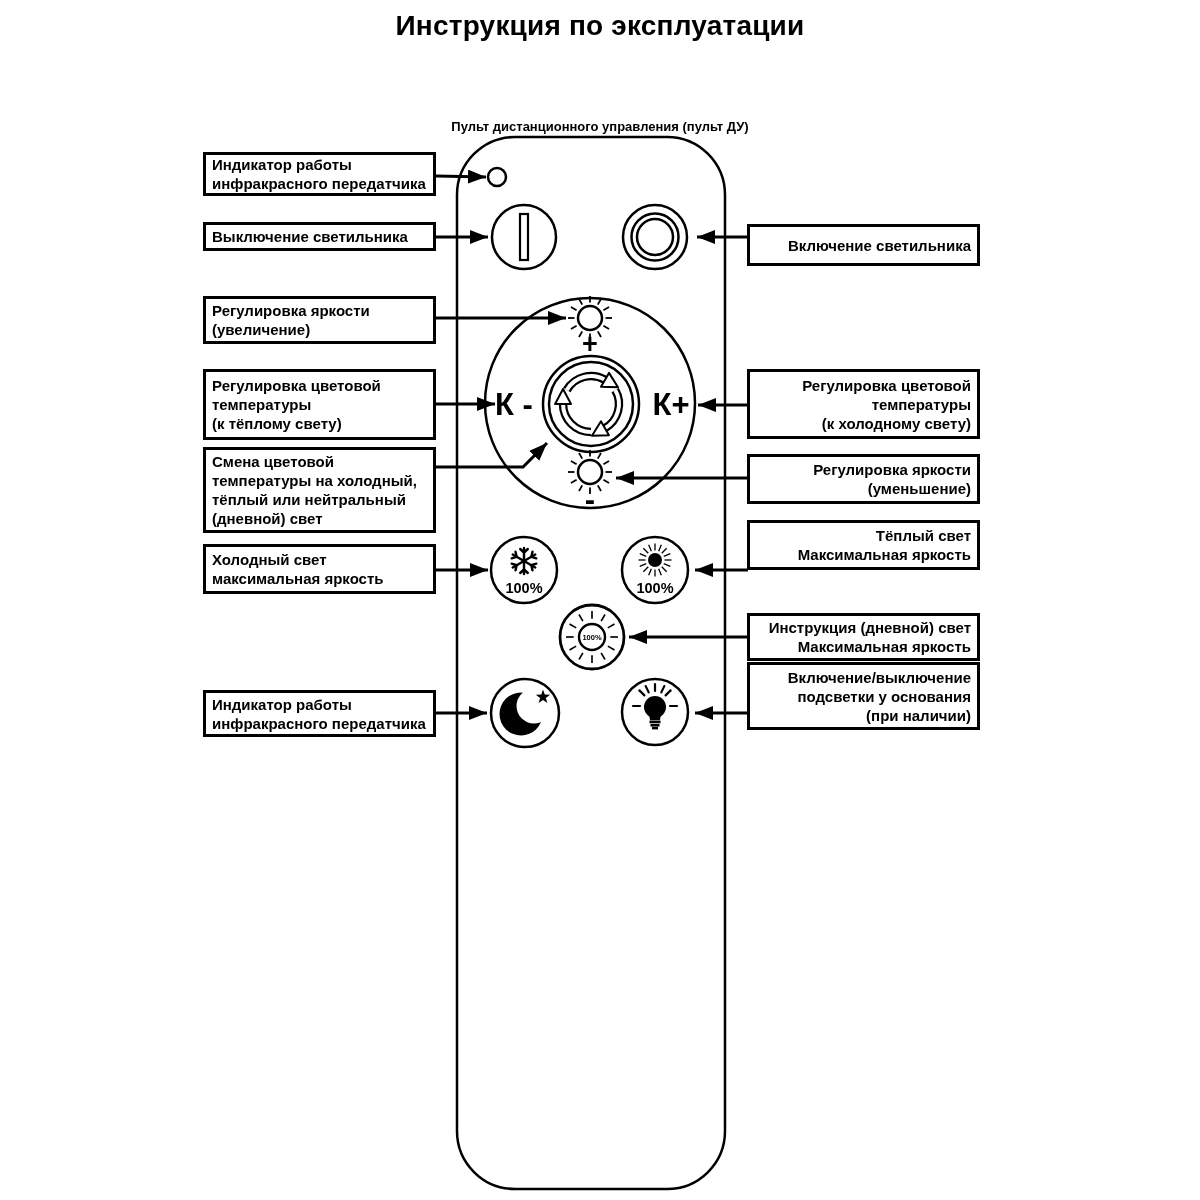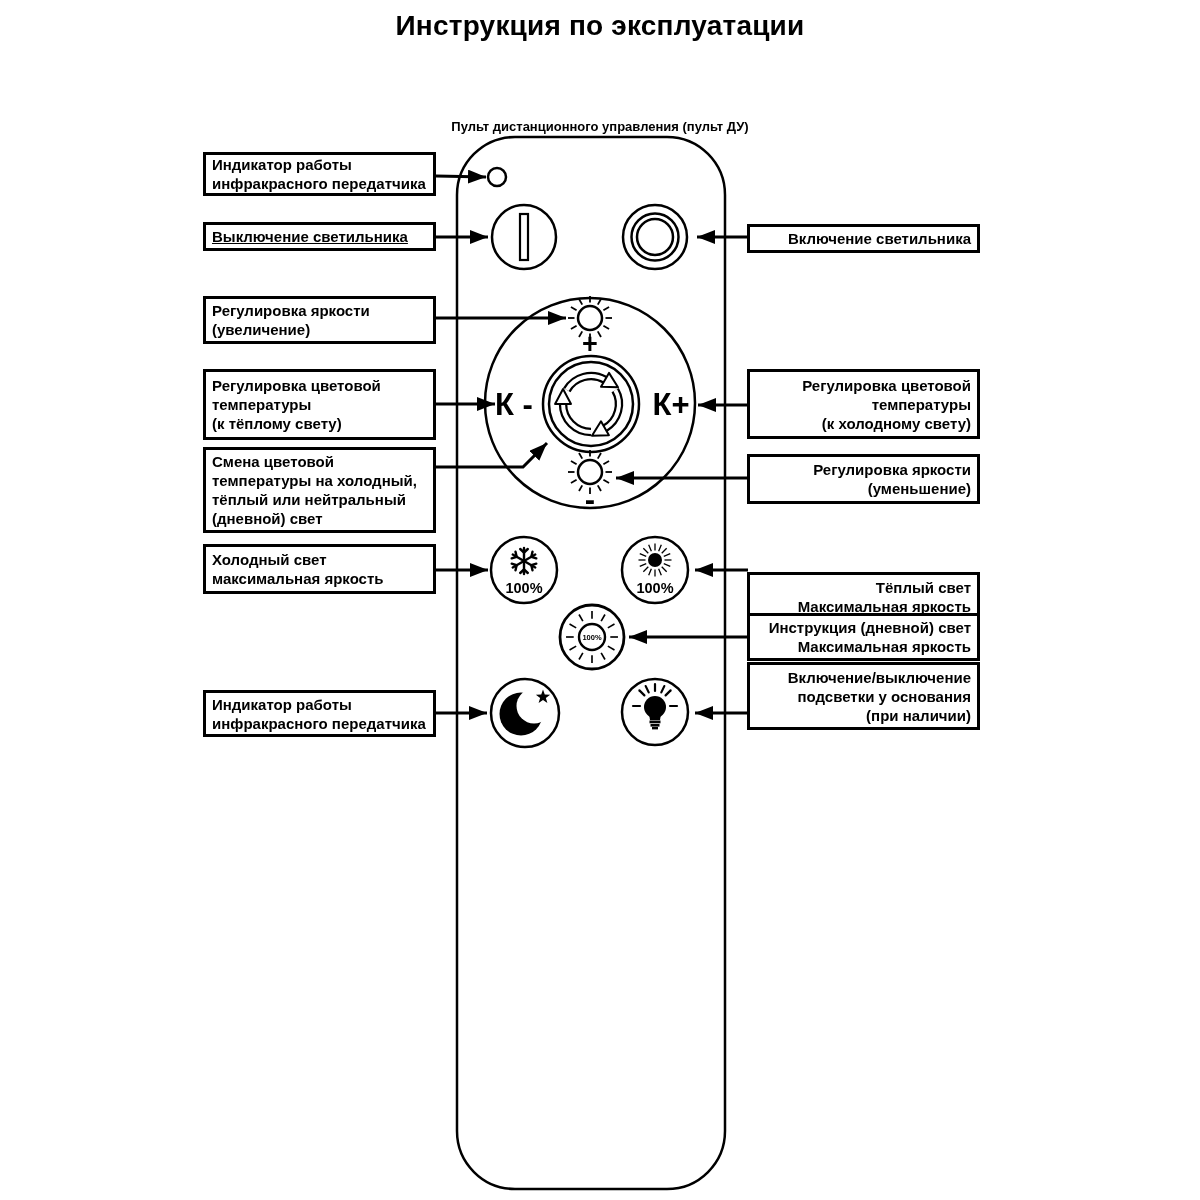--- a/index.html
+++ b/index.html
@@ -9,30 +9,30 @@
          font-size:28px;font-weight:bold;letter-spacing:0.2px;}
   .subtitle{position:absolute;left:0;top:81px;width:100%;text-align:center;
          font-size:13px;font-weight:bold;margin-top:38px;}
   #diagram{position:absolute;left:0;top:0;}
   .lbox{position:absolute;box-sizing:border-box;border:3px solid #000000;background:#fff;
         font-size:15px;font-weight:bold;line-height:19px;display:flex;align-items:center;
         padding:0 6px;white-space:pre-line;}
   .lbox.left{left:203px;width:233px;}
   .lbox.right{left:747px;width:233px;justify-content:flex-end;text-align:right;}
   .b-l1{top:152px;height:44px;}
-  .b-l2{top:222px;height:29px;text-decoration:underline;}
+  .b-l2{top:222px;height:29px;}
   .b-l3{top:296px;height:48px;}
   .b-l4{top:369px;height:71px;}
   .b-l5{top:447px;height:86px;}
   .b-l6{top:544px;height:50px;}
   .b-l7{top:690px;height:47px;}
-  .b-r1{top:224px;height:29px;}
+  .b-r1{top:224px;height:42px;}
   .b-r2{top:369px;height:70px;}
   .b-r3{top:454px;height:50px;}
-  .b-r4{top:572px;height:50px;}
+  .b-r4{top:520px;height:50px;}
   .b-r5{top:613px;height:48px;}
   .b-r6{top:662px;height:68px;}
   svg text{font-family:"Liberation Sans",sans-serif;font-weight:bold;fill:#000;}
 </style>
 </head>
 <body>
 
 <div id="canvas">
 
   <div class="title">Инструкция по эксплуатации</div>

